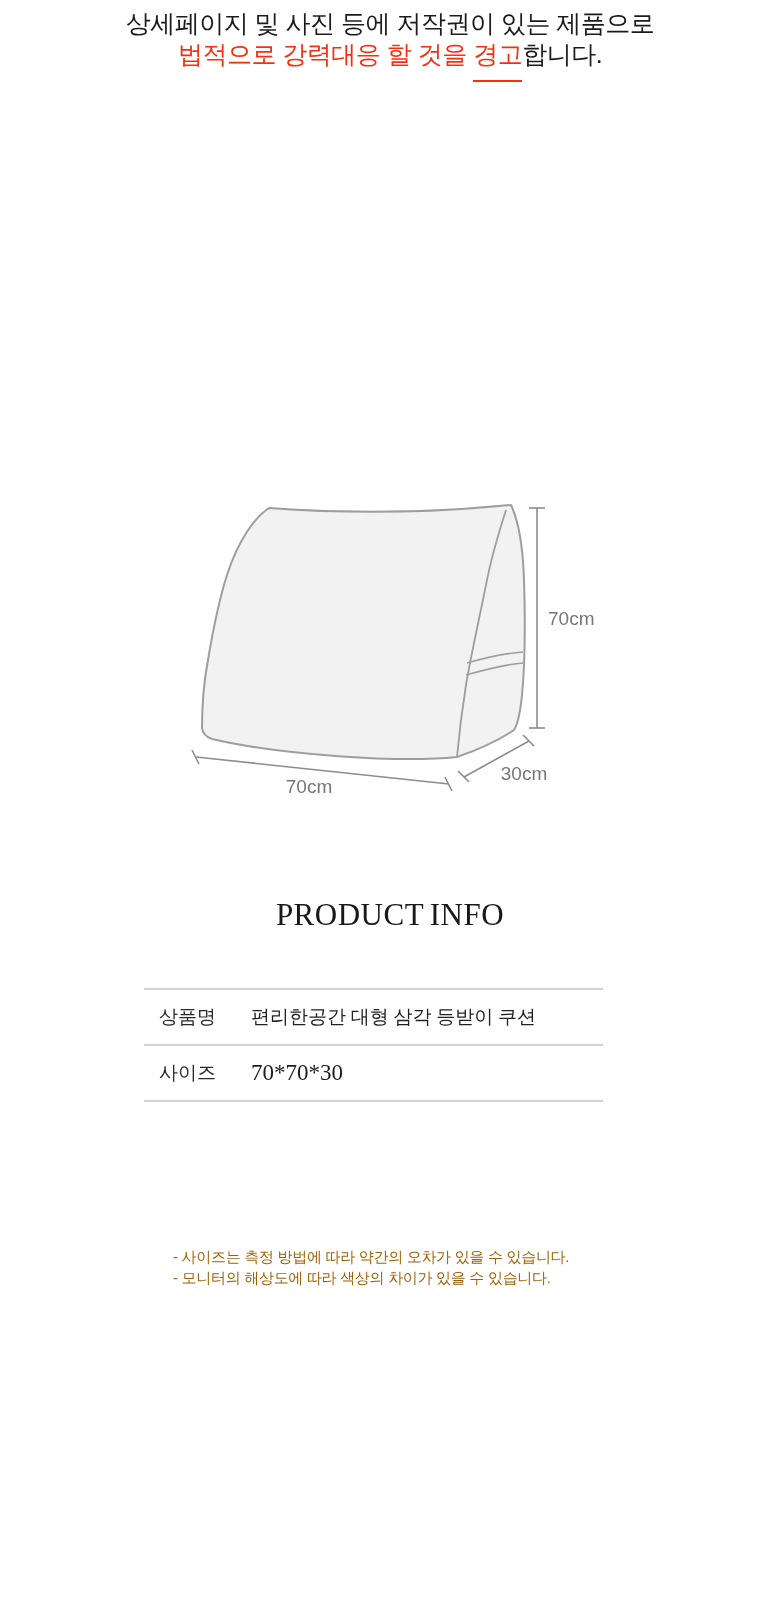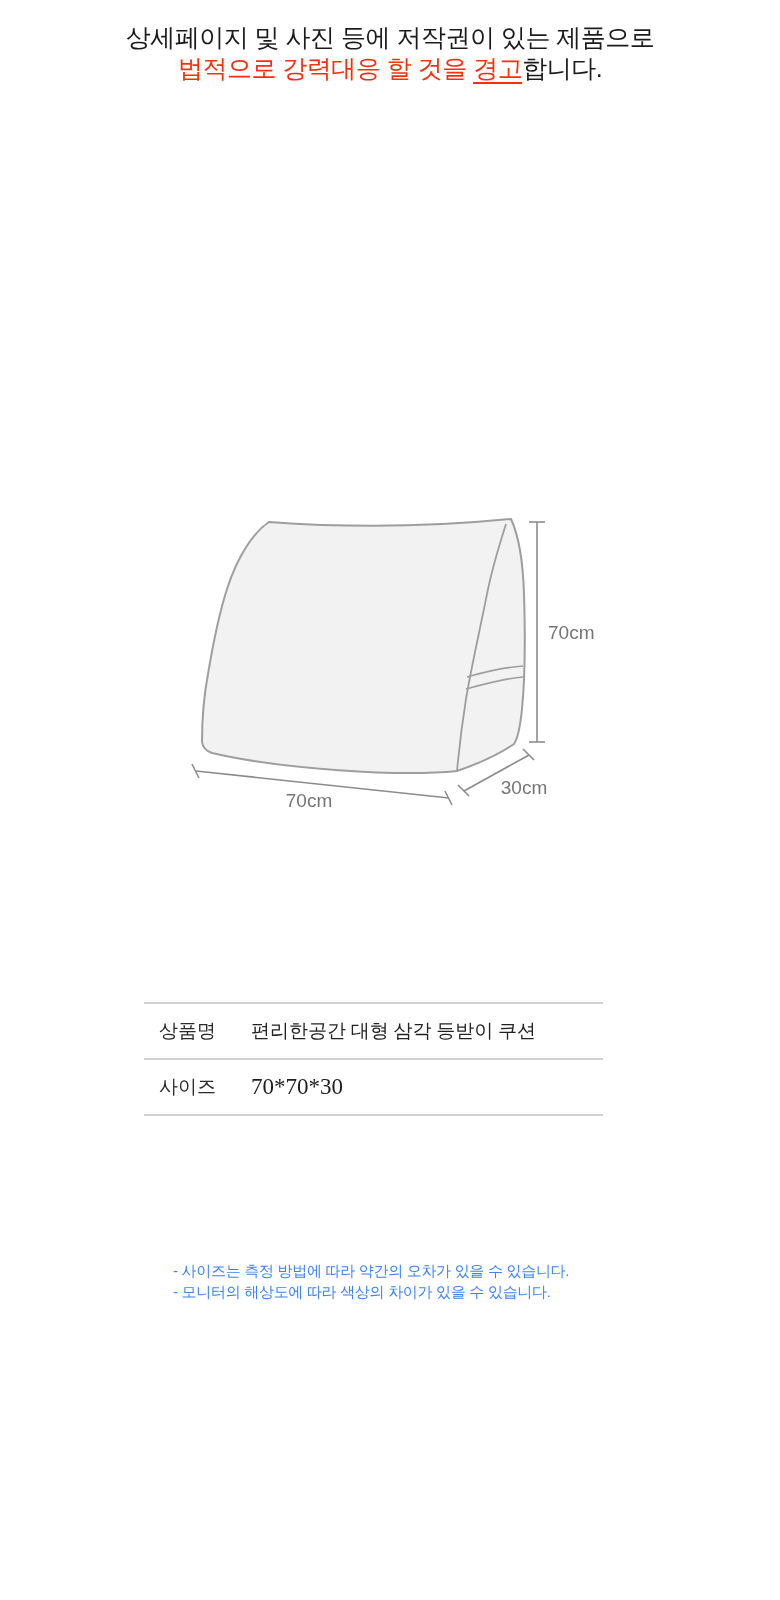--- a/index.html
+++ b/index.html
@@ -1,26 +1,26 @@
 <!DOCTYPE html>
 <html><head>
 <meta charset="utf-8">
 <style>
   html,body{margin:0;padding:0;background:#ffffff;}
   .page{
     position:relative;width:780px;height:1348px;background:#ffffff;
-    font-family:"Liberation Sans","DejaVu Sans",sans-serif;overflow:hidden;margin-top:14px;
+    font-family:"Liberation Sans","DejaVu Sans",sans-serif;overflow:hidden;
   }
   
   .warning{
     position:absolute;top:8px;left:0;width:780px;text-align:center;
     font-size:25px;line-height:31px;color:#1b1b1b;letter-spacing:-0.5px;
   }
   .warning .red{color:#f5300e;text-align:right;}
-  .warning .red-u{border-bottom:2px solid #f5300e;padding-bottom:0px;}
+  .warning .red-u{border-bottom:2px solid #f5300e;padding-bottom:12px;}
   
   .diagram{position:absolute;left:140px;top:455px;width:520px;height:360px;}
   .diagram text{
     font-family:"Liberation Sans","DejaVu Sans",sans-serif;
     font-size:19px;fill:#767676;
   }
   
   .pi-heading{
     position:absolute;top:897px;left:0;width:780px;text-align:center;
     font-family:"Liberation Serif","DejaVu Serif",serif;
@@ -32,21 +32,21 @@
   }
   .spec-row{
     display:flex;align-items:center;height:54px;
     border-top:2px solid #d2d2d2;font-size:19px;color:#222222;
   }
   .spec-label{width:107px;padding-left:15px;box-sizing:border-box;flex:none;color:#2a2a2a;}
   .spec-value{flex:1;font-family:Liberation Serif, serif;}
   .serif-val{font-family:"Liberation Serif","DejaVu Serif",serif;font-size:23px;color:#1d1d1d;}
   .notes{
     position:absolute;left:173px;top:1246px;
-    font-size:15px;line-height:21px;color:#3b82f6;letter-spacing:-0.3px;
+    font-size:15px;line-height:21px;color:#a16207;letter-spacing:-0.3px;
   }
 </style>
 </head>
 <body>
 
 <div class="page">
 
   <div class="warning">
     <div>상세페이지 및 사진 등에 저작권이 있는 제품으로</div>
     <div><span class="red">법적으로 강력대응 할 것을 </span><span class="red red-u">경고</span><span>합니다.</span></div>
@@ -85,20 +85,21 @@
     <text x="309" y="793" text-anchor="middle">70cm</text>
 
     <g stroke="#8c8c8c" stroke-width="1.6">
       <line x1="464" y1="777" x2="529" y2="741"></line>
       <line x1="458" y1="771" x2="469" y2="782"></line>
       <line x1="523" y1="735" x2="534" y2="746"></line>
     </g>
     <text x="524" y="780" text-anchor="middle">30cm</text>
   </svg>
 
+  <div class="pi-heading">PRODUCT INFO</div>
 
   <div class="spec-table">
     <div class="spec-row">
       <div class="spec-label">상품명</div>
       <div class="spec-value">편리한공간 대형 삼각 등받이 쿠션</div>
     </div>
     <div class="spec-row">
       <div class="spec-label">사이즈</div>
       <div class="spec-value serif-val">70*70*30</div>
     </div>

